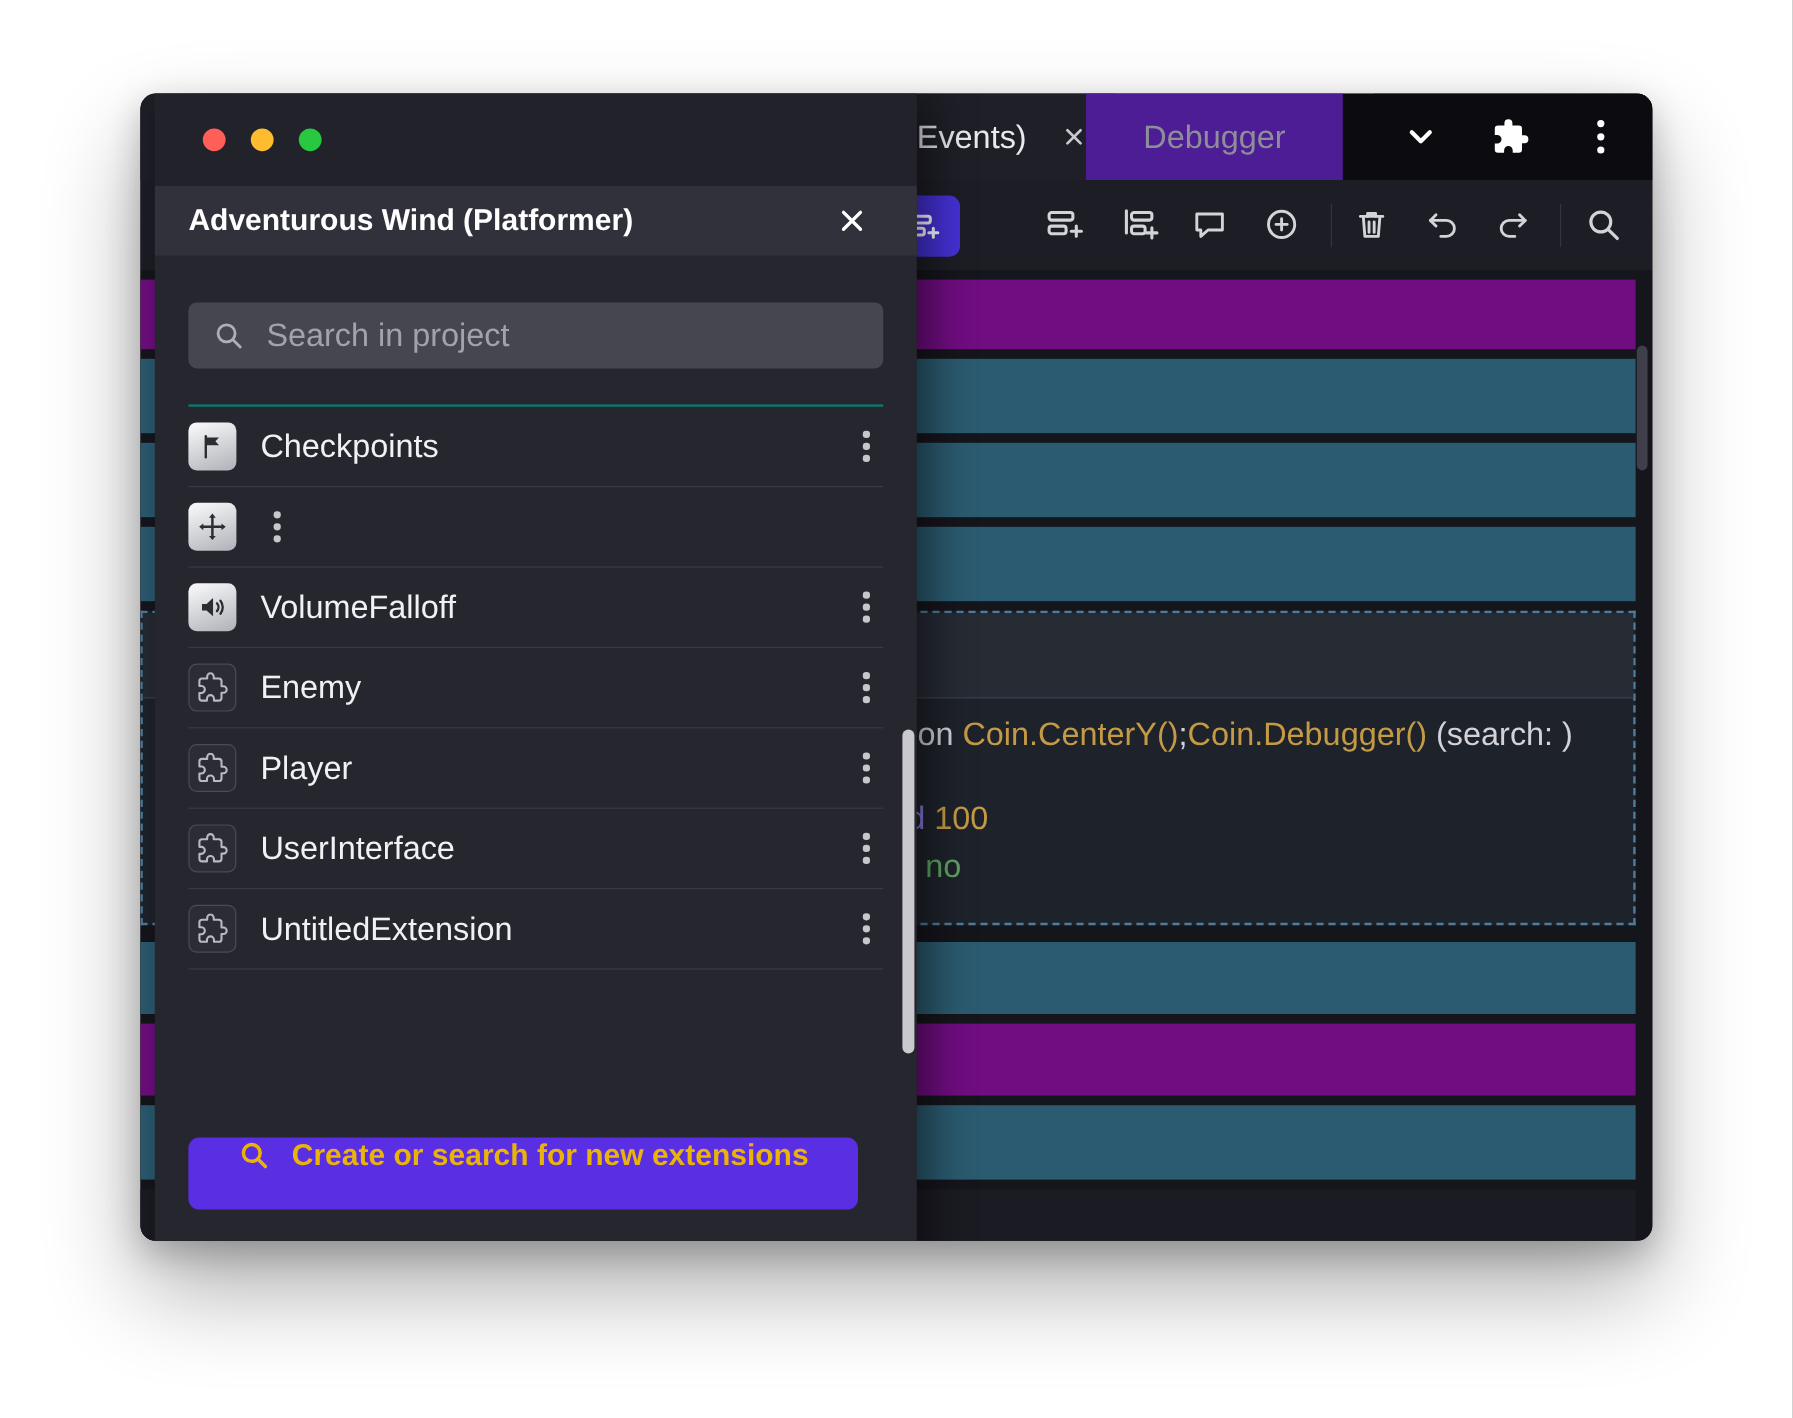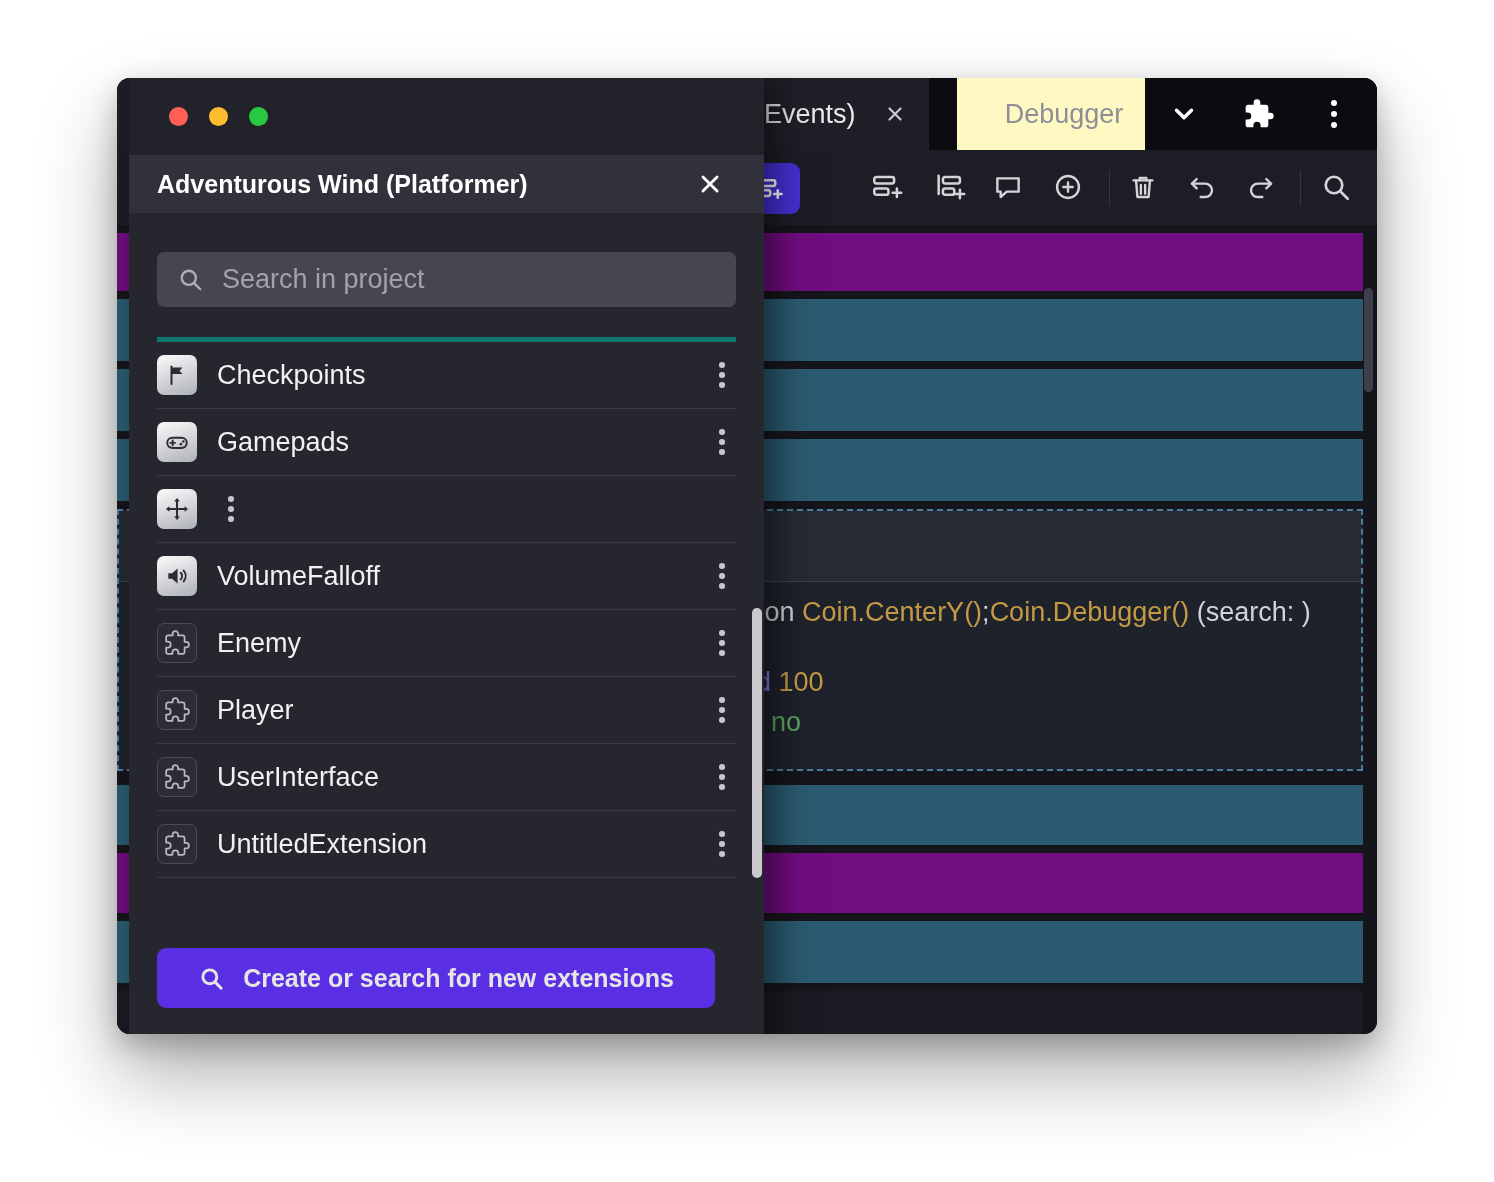--- a/index.html
+++ b/index.html
@@ -15,21 +15,21 @@
   }
   
   .tabbar{position:absolute;left:0;top:0;width:100%;height:72px;background:#0b0b10;}
   .tab-events{
     position:absolute;left:0;top:0;height:72px;width:812px;background:#1f1f28;
     display:flex;align-items:center;box-sizing:border-box;padding-left:638px;gap:24px;
     color:#e9e9ee;font-size:27px;
   }
   .tab-close{width:30px;height:30px;display:flex;align-items:center;justify-content:center;color:#c9c9cf;}
   .tab-debugger{
-    position:absolute;left:840px;top:0;height:72px;width:214px;background:#fef9c3;
+    position:absolute;left:788px;top:0;height:72px;width:214px;background:#4c1d95;
     display:flex;align-items:center;justify-content:center;color:#8e8e98;font-size:27px;
   }
   .tabbar-right{
     position:absolute;left:1028px;right:0;top:0;height:72px;background:#0b0b10;
     display:flex;align-items:center;justify-content:space-between;
     padding:0 22px 0 18px;box-sizing:border-box;
   }
   .tb-btn{width:42px;height:42px;display:flex;align-items:center;justify-content:center;color:#ffffff;}
   .vdots{display:flex;flex-direction:column;gap:5px;align-items:center;}
   .vdots i{width:6px;height:6px;border-radius:50%;background:#ffffff;}
@@ -82,30 +82,30 @@
     margin:39px 28px 0;height:55px;background:#46464f;border-radius:7px;
     display:flex;align-items:center;gap:16px;padding:0 20px;box-sizing:border-box;color:#aeaeb6;
   }
   .searchbox input{
     flex:1;background:transparent;border:0;outline:none;color:#e8e8ec;
     font-size:27px;font-family:inherit;min-width:0;
   }
   .searchbox input::placeholder{color:#a2a2aa;opacity:1;}
   .plist{margin:30px 28px 0;}
   .prow{height:66px;display:flex;align-items:center;gap:20px;border-bottom:1px solid #3a3a44;}
-  .prow:first-child{border-top:5px solid #0f766e;}
+  .prow:first-child{border-top:2px solid #0f766e;}
   .tile{width:40px;height:40px;border-radius:7px;flex:none;display:flex;align-items:center;justify-content:center;box-sizing:border-box;}
   .tile-light{background:linear-gradient(160deg,#f4f4f5 10%,#b4b7bd 92%);color:#2b2d31;}
   .tile-dark{background:#2c2c35;border:1.5px solid #4b4b56;color:#b9b9c2;}
   .plabel{flex:1;font-size:27px;color:#f1f1f4;}
   .kebab{width:28px;height:40px;display:flex;flex-direction:column;align-items:center;justify-content:center;gap:4.5px;background:none;border:0;padding:0;}
   .kebab i{width:5.5px;height:5.5px;border-radius:50%;background:#c6c6cd;}
   .cta{
     position:absolute;left:28px;top:870px;width:558px;height:60px;border-radius:9px;border:0;
-    background:#5a2ee2;color:#e5e5e5;display:flex;align-items:center;justify-content:center;gap:18px;
+    background:#5a2ee2;color:#eab308;display:flex;justify-content:center;gap:18px;
     font-size:25px;font-weight:bold;font-family:inherit;
   }
   .panel-scroll{position:absolute;right:2px;top:530px;width:10px;height:270px;border-radius:5px;background:#d8d8dc;opacity:.92;}
   svg{display:block;}
 </style>
 </head>
 <body>
 
 <div class="window">
 
@@ -263,36 +263,20 @@
             </svg>
         </span>
         <span class="plabel">Checkpoints</span>
         <button class="kebab">
             <i></i>
             <i></i>
             <i></i>
           </button>
       </div>
 
-      <div class="prow">
-        <span class="tile tile-light">
-          <svg width="26" height="26" viewBox="0 0 24 24" fill="none" stroke="currentColor" stroke-width="1.8" stroke-linecap="round">
-              <rect x="3" y="8" width="18" height="9.5" rx="4.7"></rect>
-              <path d="M8 10.6v4.4M5.8 12.8h4.4"></path>
-              <circle cx="15.6" cy="14" r="1.2" fill="currentColor" stroke="none"></circle>
-              <circle cx="17.8" cy="11.6" r="1.2" fill="currentColor" stroke="none"></circle>
-            </svg>
-        </span>
-        <span class="plabel">Gamepads</span>
-        <button class="kebab">
-            <i></i>
-            <i></i>
-            <i></i>
-          </button>
-      </div>
 
 
       <div class="prow">
         <span class="tile tile-light">
           <svg width="26" height="26" viewBox="0 0 24 24">
               <path d="M12 4v16M4 12h16" stroke="currentColor" stroke-width="1.9" fill="none"></path>
               <path d="M12 1.8L9.4 5h5.2z" fill="currentColor"></path>
               <path d="M12 22.2L9.4 19h5.2z" fill="currentColor"></path>
               <path d="M1.8 12L5 9.4v5.2z" fill="currentColor"></path>
               <path d="M22.2 12L19 9.4v5.2z" fill="currentColor"></path>

